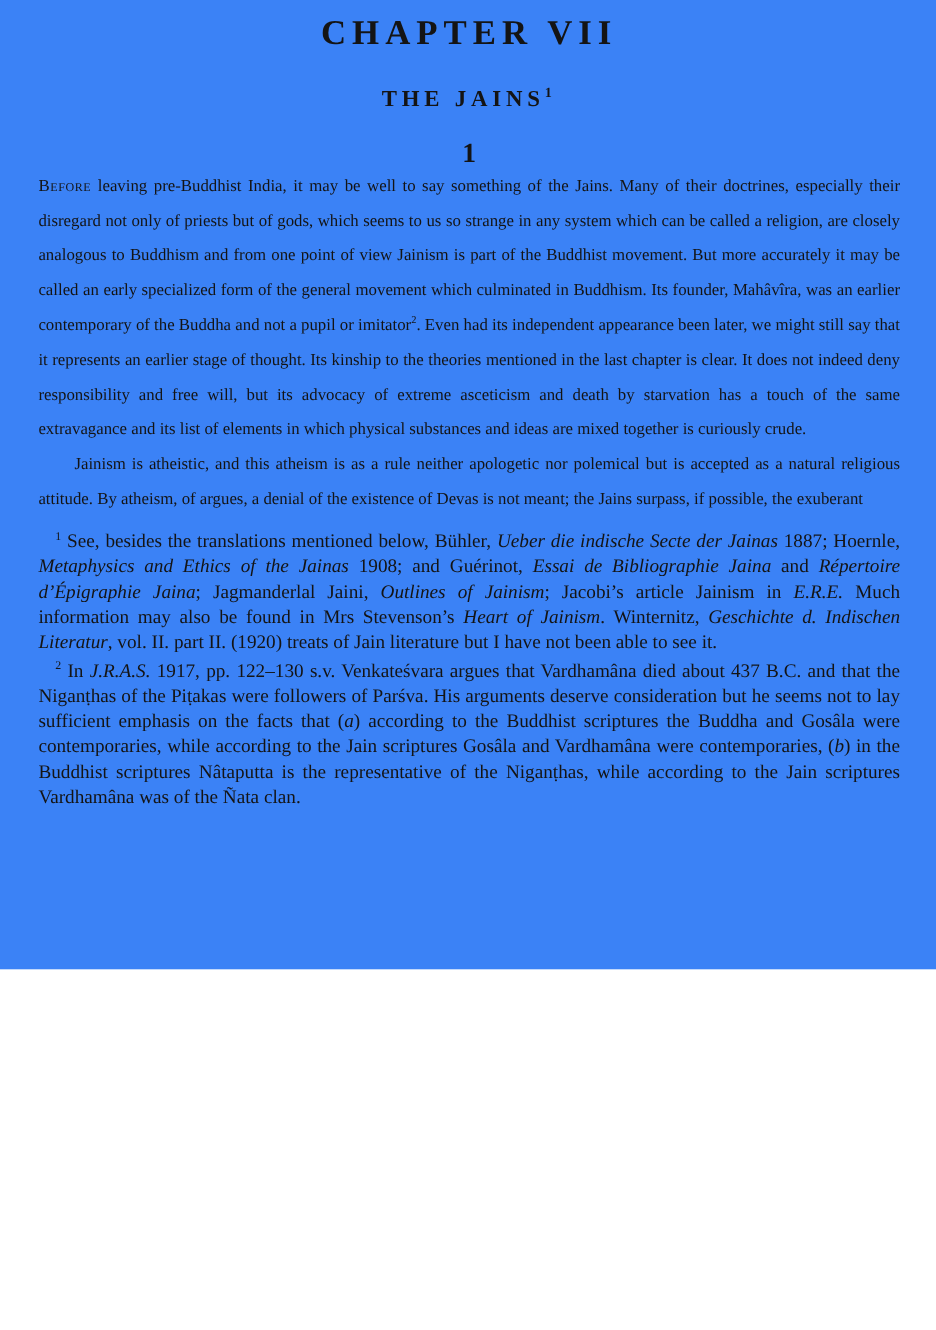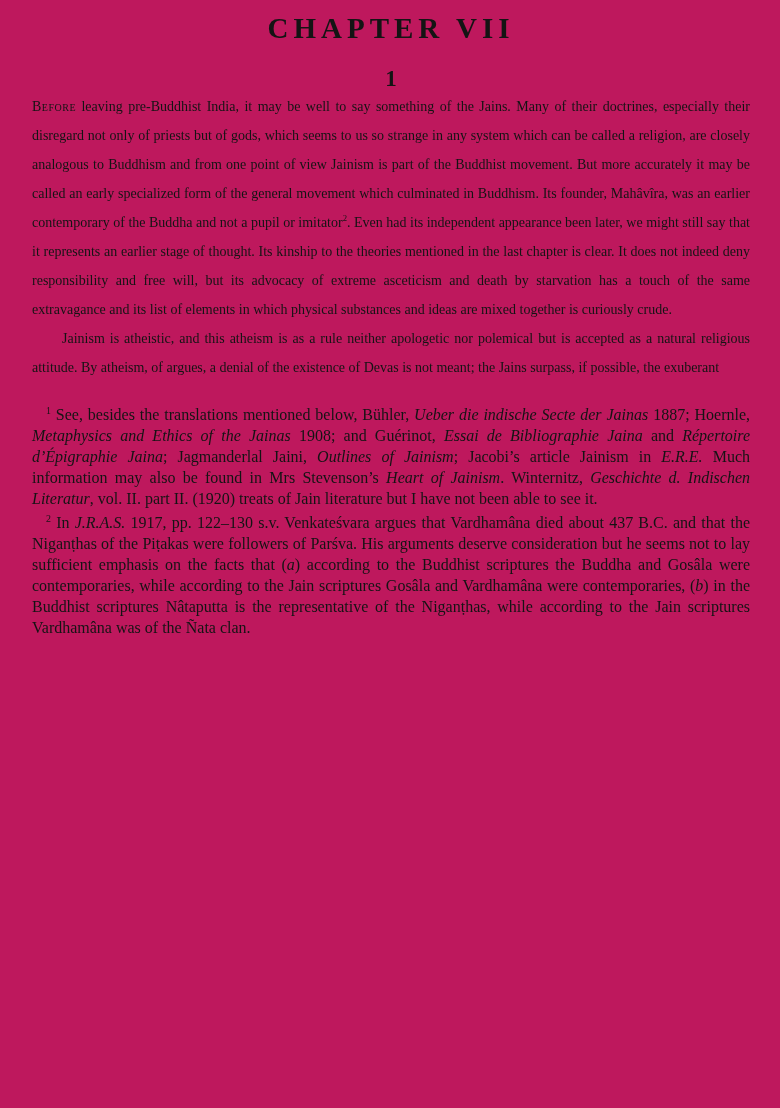--- a/index.html
+++ b/index.html
@@ -3,25 +3,25 @@
 <meta charset="utf-8">
 <style>
   html, body {
     margin: 0;
     padding: 0;
     background: #ffffff;
   }
   .page {
     position: relative;
     width: 780px;
-    height: 1108px;
+    height: 808px;
     box-sizing: border-box;
     margin: 0 auto;
     padding: 10px 30px 8px 32px;
-    background: #be185d;
+    background: #3b82f6;
     color: #141414;
     font-family: "Liberation Serif", "DejaVu Serif", serif;
     overflow: hidden;
   }
   .chapter-title {
     text-align: center;
     font-size: 29px;
     font-weight: 700;
     letter-spacing: 5px;
     margin: 0;
@@ -46,21 +46,21 @@
     line-height: 29px;
     text-align: justify;
   }
   .para {
     margin: 0;
   }
   .para.indent {
     text-indent: 30px;
   }
   .footnotes {
-    margin-top: 22px;
+    margin-top: 10px;
     font-size: 16px;
     line-height: 21px;
     text-align: justify;
   }
   .footnote {
     margin: 0 0 3px 0;
     text-indent: 14px;
   }
   .seg-n { font-style: normal; }
   .seg-i { font-style: italic; }
@@ -71,20 +71,21 @@
     line-height: 0;
   }
 </style>
 </head>
 <body>
 
 <div class="page">
 
   <div class="chapter-title">CHAPTER VII</div>
 
+  <div class="section-title"><span class="seg-n">THE JAINS</span><span class="seg-sup">1</span></div>
 
   <div class="section-number">1</div>
 
   <div class="body-text">
     <p class="para first"><span class="seg-sc">Before</span><span class="seg-n"> leaving pre-Buddhist India, it may be well to say something of the Jains. Many of their doctrines, especially their disregard not only of priests but of gods, which seems to us so strange in any system which can be called a religion, are closely analogous to Buddhism and from one point of view Jainism is part of the Buddhist movement. But more accurately it may be called an early specialized form of the general movement which culminated in Buddhism. Its founder, Mahâvîra, was an earlier contemporary of the Buddha and not a pupil or imitator</span><span class="seg-sup">2</span><span class="seg-n">. Even had its independent appearance been later, we might still say that it represents an earlier stage of thought. Its kinship to the theories mentioned in the last chapter is clear. It does not indeed deny responsibility and free will, but its advocacy of extreme asceticism and death by starvation has a touch of the same extravagance and its list of elements in which physical substances and ideas are mixed together is curiously crude.</span></p>
     <p class="para indent"><span class="seg-n">Jainism is atheistic, and this atheism is as a rule neither apologetic nor polemical but is accepted as a natural religious attitude. By atheism, of argues, a denial of the existence of Devas is not meant; the Jains surpass, if possible, the exuberant</span></p>
   </div>
 
   <div class="footnotes">
     <p class="footnote"><span class="seg-sup">1</span><span class="seg-n"> See, besides the translations mentioned below, Bühler, </span><span class="seg-i">Ueber die indische Secte der Jainas</span><span class="seg-n"> 1887; Hoernle, </span><span class="seg-i">Metaphysics and Ethics of the Jainas</span><span class="seg-n"> 1908; and Guérinot, </span><span class="seg-i">Essai de Bibliographie Jaina</span><span class="seg-n"> and </span><span class="seg-i">Répertoire d’Épigraphie Jaina</span><span class="seg-n">; Jagmanderlal Jaini, </span><span class="seg-i">Outlines of Jainism</span><span class="seg-n">; Jacobi’s article Jainism in </span><span class="seg-i">E.R.E.</span><span class="seg-n"> Much information may also be found in Mrs Stevenson’s </span><span class="seg-i">Heart of Jainism</span><span class="seg-n">. Winternitz, </span><span class="seg-i">Geschichte d. Indischen Literatur</span><span class="seg-n">, vol. II. part II. (1920) treats of Jain literature but I have not been able to see it.</span></p>

